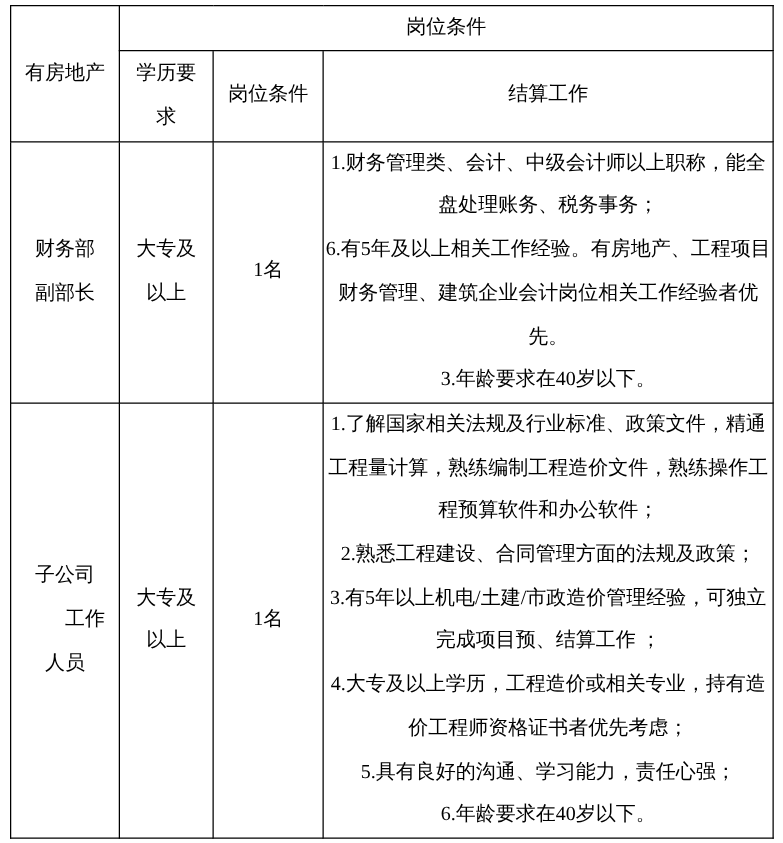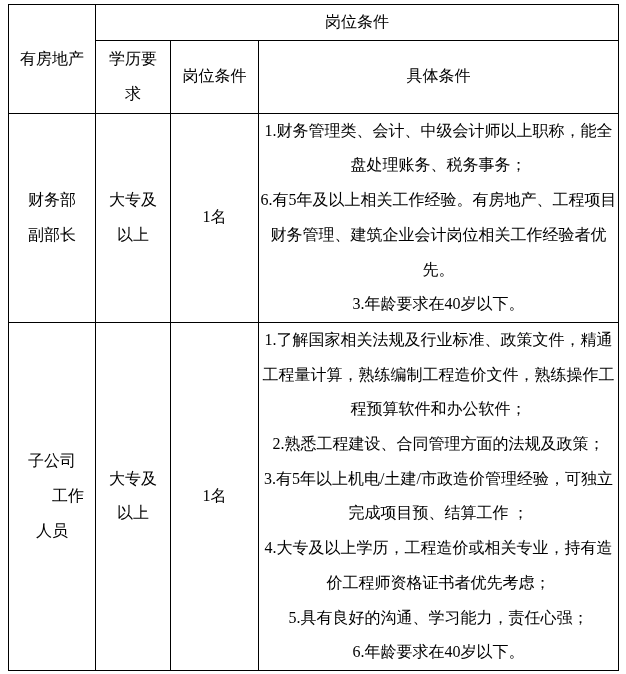--- a/index.html
+++ b/index.html
@@ -64,21 +64,21 @@
     </colgroup>
     <tbody>
       <tr class="hrow-a">
         <td rowspan="2">有房地产</td>
         <td colspan="3" class="group-head">岗位条件</td>
       </tr>
       <tr class="hrow-b">
         <td>学历要
 求</td>
         <td>岗位条件</td>
-        <td>具体条件</td>
+        <td>结算工作</td>
       </tr>
       <tr class="drow-1">
         <td>财务部
 副部长</td>
         <td>大专及
 以上</td>
         <td>1名</td>
         <td class="details">1.财务管理类、会计、中级会计师以上职称，能全盘处理账务、税务事务；
 6.有5年及以上相关工作经验。有房地产、工程项目财务管理、建筑企业会计岗位相关工作经验者优先。
 3.年龄要求在40岁以下。</td>

